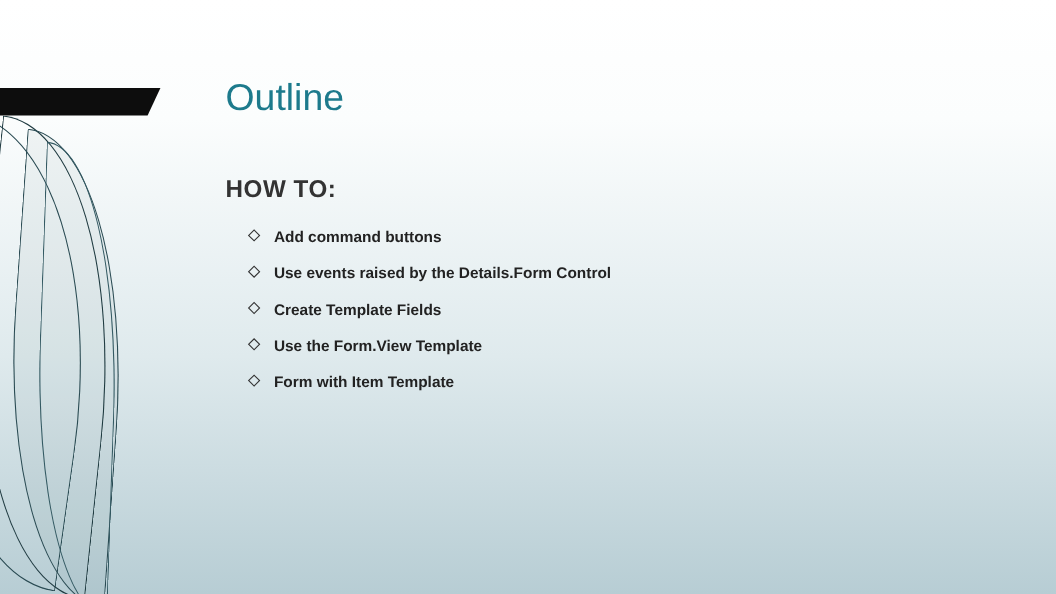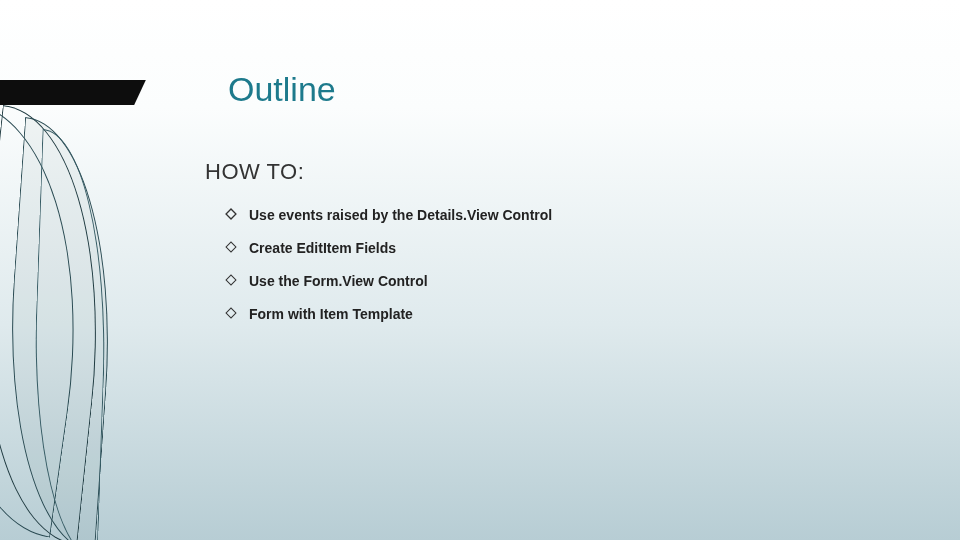--- a/index.html
+++ b/index.html
@@ -59,26 +59,25 @@
     position: absolute;
     left: 205px;
     top: 70px;
     right: 40px;
   }
   .title {
     font-size: 34px;
     color: #1d7a8c;
     font-weight: 400;
     margin-bottom: 50px;
-    margin-left: 23px;
   }
   .subtitle {
     font-size: 22px;
     color: #333;
-    font-weight: 400;
+    font-weight: 700;
     letter-spacing: 0.5px;
     margin-bottom: 22px;
   }
   ul.bullets {
     list-style: none;
     padding-left: 22px;
   }
   ul.bullets li {
     font-size: 14px;
     color: #222;
@@ -106,31 +105,32 @@
 <div class="leaf leaf2"></div>
 <div class="leaf leaf3"></div>
 <div class="leaf leaf4"></div>
 
 <div class="content">
   <h1 class="title">Outline</h1>
   <h2 class="subtitle">HOW TO:</h2>
   <ul class="bullets">
     <li>
       <span class="diamond"></span>
+      <span>Add command buttons</span>
     </li>
     <li>
       <span class="diamond"></span>
-      <span>Use events raised by the Details.View Control</span>
+      <span>Use events raised by the Details.Form Control</span>
     </li>
     <li>
       <span class="diamond"></span>
-      <span>Create EditItem Fields</span>
+      <span>Create Template Fields</span>
     </li>
     <li>
       <span class="diamond"></span>
-      <span>Use the Form.View Control</span>
+      <span>Use the Form.View Template</span>
     </li>
     <li>
       <span class="diamond"></span>
       <span>Form with Item Template</span>
     </li>
   </ul>
 </div>
 
 </body></html>

